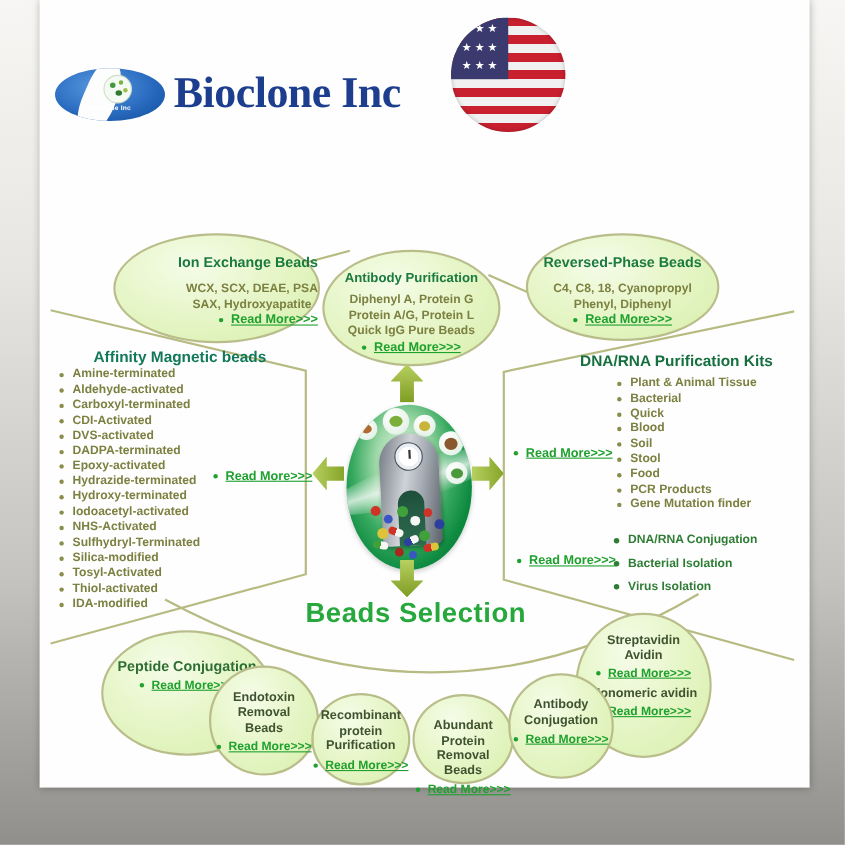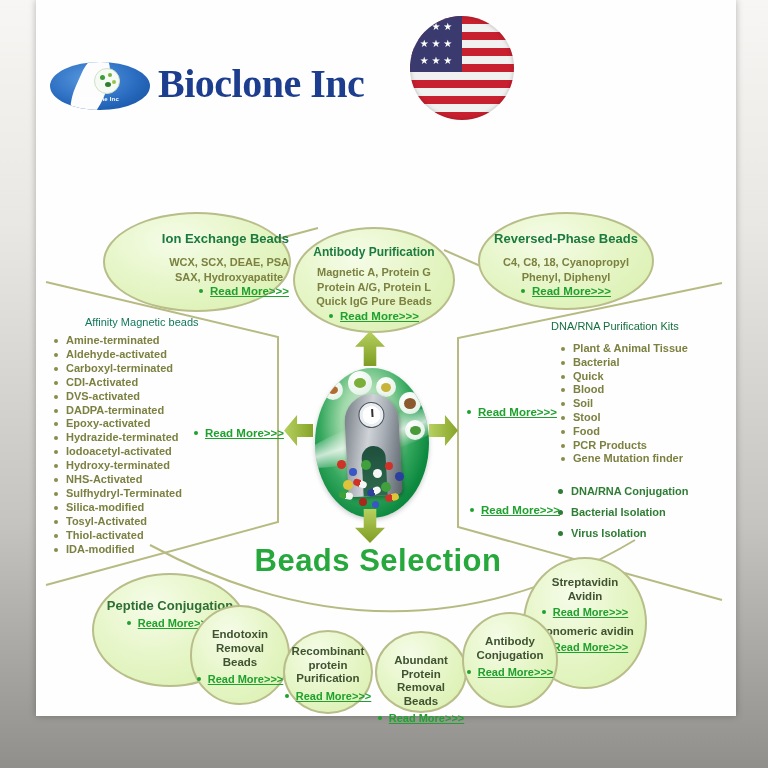--- a/index.html
+++ b/index.html
@@ -48,21 +48,21 @@
   .read-more{display:flex;align-items:center;gap:7px;font-weight:bold;font-size:11.5px;}
   .read-more .dot{width:4px;height:4px;border-radius:50%;background:var(--accent-green);flex:none;}
   .read-more a{color:var(--accent-green);text-decoration:underline;cursor:pointer;white-space:nowrap;}
   
   .bubble.ion{left:67px;top:212px;width:188px;height:100px;padding-top:17px;align-items:flex-end;}
   .bubble.antibody{left:257px;top:227px;width:162px;height:106px;padding-top:16px;}
   .bubble.reversed{left:442px;top:212px;width:176px;height:98px;padding-top:17px;}
   .bubble .lines{margin-top:9px;}
   .bubble .read-more{margin-top:1px;}
   
-  .panel-title{position:absolute;font-weight:normal;font-size:11px;}
+  .panel-title{position:absolute;font-weight:bold;font-size:14px;}
   .affinity-title{left:49px;top:316px;color:var(--teal-green-title);}
   .dnarna-title{left:479px;top:320px;width:200px;text-align:center;color:#156f3f;}
   ul.olive-list{position:absolute;list-style:none;}
   ul.olive-list li{font-weight:bold;font-size:11px;color:var(--olive-text);position:relative;padding-left:13px;}
   ul.olive-list li::before{content:"";position:absolute;left:1px;top:5px;width:4px;height:4px;
     border-radius:50%;background:#8a8c4a;}
   ul.affinity-list{left:17px;top:334px;width:220px;}
   ul.affinity-list li{line-height:13.9px;}
   ul.dnarna-list{left:524px;top:342px;width:170px;}
   ul.dnarna-list li{line-height:13.8px;}
@@ -99,21 +99,21 @@
   .arrow.h{background:linear-gradient(90deg,#b7d060,#86a428);}
   .arrow-up{left:319px;top:331px;width:30px;height:35px;
     clip-path:polygon(50% 0,100% 45%,71% 45%,71% 100%,29% 100%,29% 45%,0 45%);}
   .arrow-down{left:319px;top:509px;width:30px;height:34px;
     clip-path:polygon(29% 0,71% 0,71% 55%,100% 55%,50% 100%,0 55%,29% 55%);}
   .arrow-left{left:248px;top:415px;width:29px;height:31px;
     clip-path:polygon(0 50%,45% 0,45% 29%,100% 29%,100% 71%,45% 71%,45% 100%);}
   .arrow-right{left:393px;top:415px;width:29px;height:31px;
     clip-path:polygon(0 29%,55% 29%,55% 0,100% 50%,55% 100%,55% 71%,0 71%);}
   .beads-title{position:absolute;left:202px;top:543px;width:280px;text-align:center;
-    font-size:31px;font-weight:bold;color:var(--beads-title-green);letter-spacing:.5px;}
+    font-size:25px;font-weight:bold;color:var(--beads-title-green);letter-spacing:.5px;}
   
   .bubble.bottom .b-title{font-size:11.5px;color:var(--bottom-title);line-height:14px;}
   .bubble.bottom .read-more{margin-top:4px;}
   .bubble.peptide{left:56px;top:573px;width:156px;height:114px;padding-top:24px;}
   .bubble.peptide .b-title{font-size:13px;color:#2d6e33;}
   .bubble.endotoxin{left:154px;top:605px;width:100px;height:100px;padding:20px 6px 0;align-items:center;}
   .bubble.recombinant{left:247px;top:630px;width:90px;height:84px;padding:13px 4px 0;}
   .bubble.recombinant .b-title{line-height:13.5px;}
   .bubble.abundant{left:339px;top:631px;width:92px;height:82px;padding:21px 2px 0;}
   .bubble.abundant .b-title{line-height:13.5px;}
@@ -163,21 +163,21 @@
     </div>
     <div class="read-more">
       <span class="dot"></span>
       <a>Read More&gt;&gt;&gt;</a>
     </div>
   </div>
 
   <div class="bubble antibody">
     <div class="b-title" style="font-size:12px">Antibody Purification</div>
     <div class="lines" style="margin-top:6px">
-      <div class="b-line">Magnetic A, Protein G</div>
+      <div class="b-line">Diphenyl A, Protein G</div>
       <div class="b-line">Protein A/G, Protein L</div>
       <div class="b-line">Quick IgG Pure Beads</div>
     </div>
     <div class="read-more">
       <span class="dot"></span>
       <a>Read More&gt;&gt;&gt;</a>
     </div>
   </div>
 
   <div class="bubble reversed">
@@ -195,22 +195,22 @@
   <div class="panel-title affinity-title">Affinity Magnetic beads</div>
   <ul class="olive-list affinity-list">
       <li>Amine-terminated</li>
       <li>Aldehyde-activated</li>
       <li>Carboxyl-terminated</li>
       <li>CDI-Activated</li>
       <li>DVS-activated</li>
       <li>DADPA-terminated</li>
       <li>Epoxy-activated</li>
       <li>Hydrazide-terminated</li>
+      <li>Hydroxy-terminated</li>
       <li>Iodoacetyl-activated</li>
-      <li>Hydroxy-terminated</li>
       <li>NHS-Activated</li>
       <li>Sulfhydryl-Terminated</li>
       <li>Silica-modified</li>
       <li>Tosyl-Activated</li>
       <li>Thiol-activated</li>
       <li>IDA-modified</li>
     </ul>
   <div class="read-more rm-left">
     <span class="dot"></span>
     <a>Read More&gt;&gt;&gt;</a>

